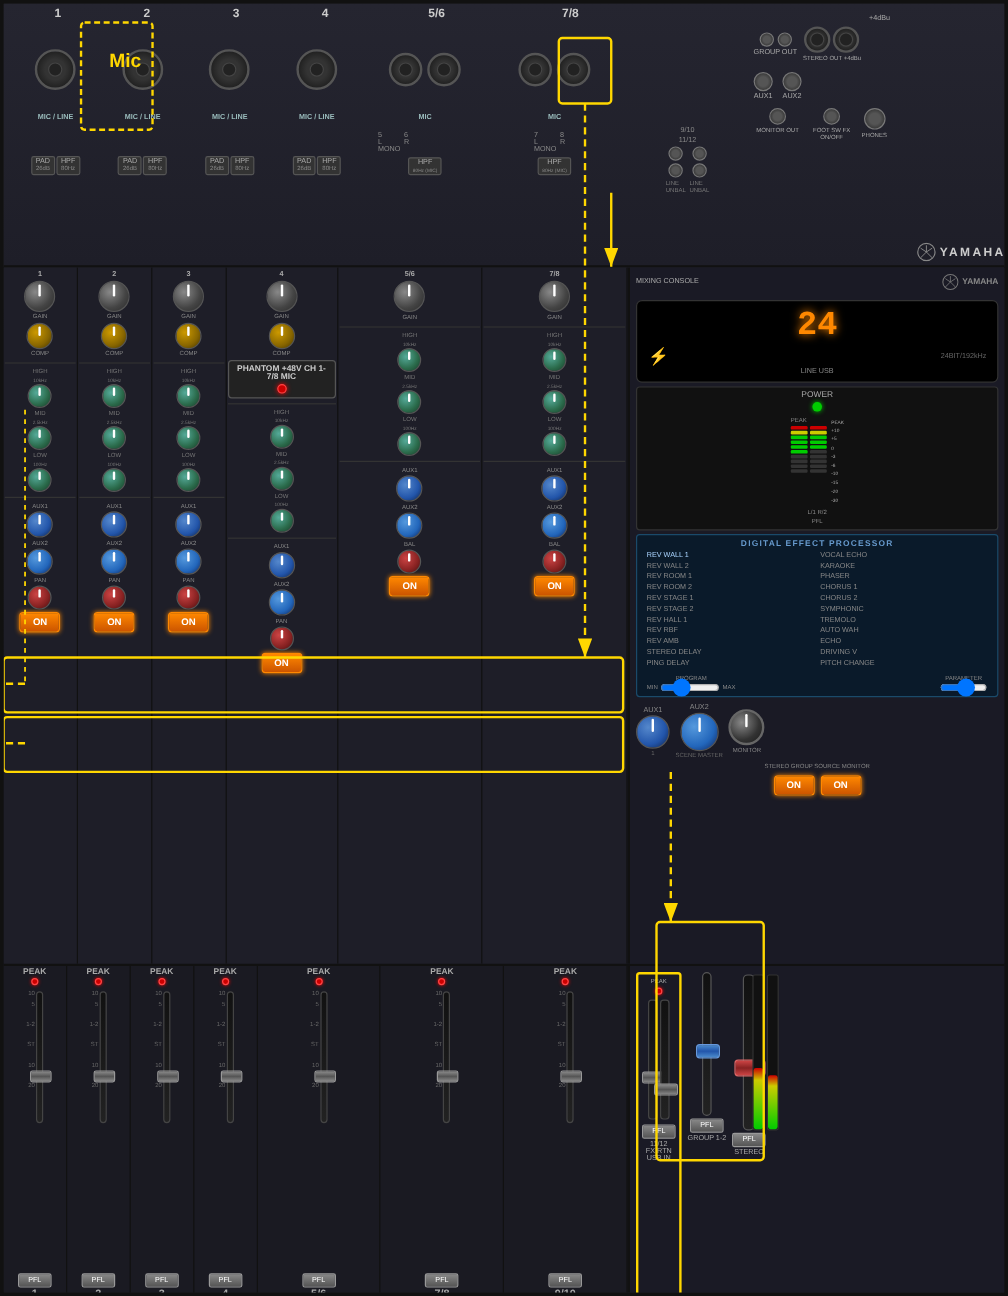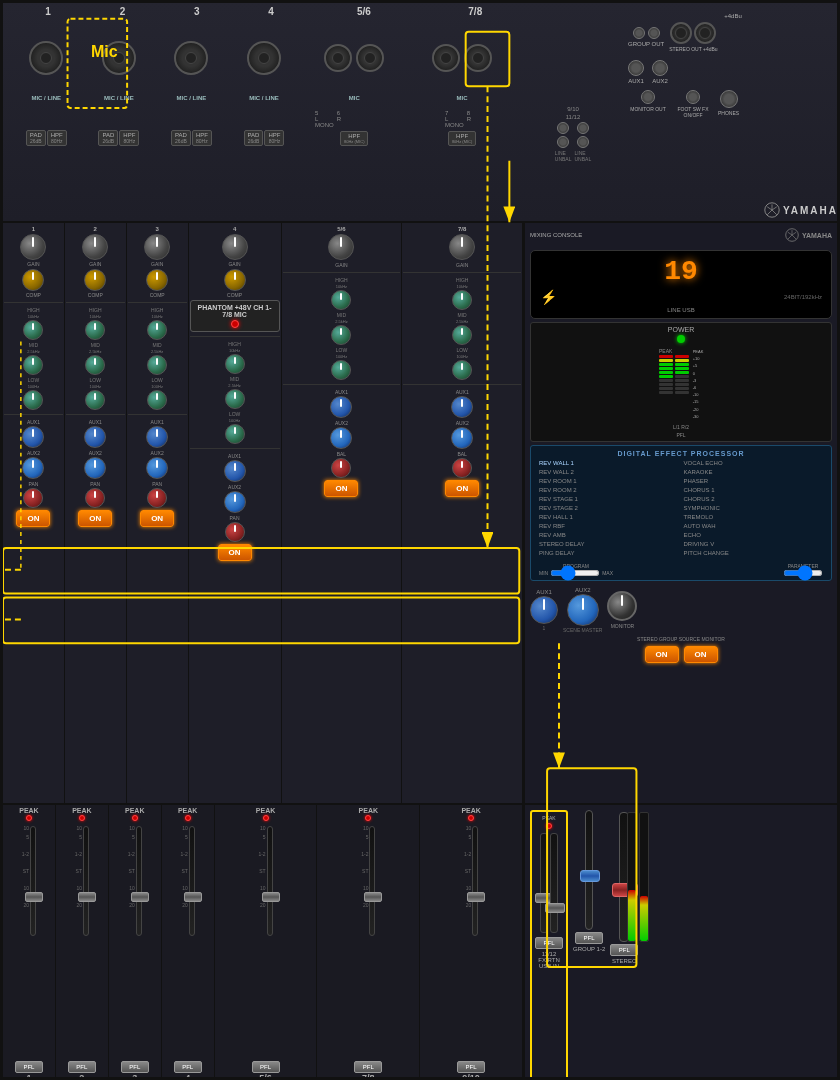--- a/index.html
+++ b/index.html
@@ -883,21 +883,21 @@
               <path d="M50 15 L50 50 L20 80" stroke="#777" stroke-width="5" fill="none"></path>
               <path d="M50 50 L80 80" stroke="#777" stroke-width="5" fill="none"></path>
               <path d="M20 30 L50 50 L80 30" stroke="#777" stroke-width="5" fill="none"></path>
             </svg>
             <span style="color:#888;font-size:7px;font-weight:bold;">YAMAHA</span>
           </div>
         </div>
       </div>
 
       <div class="display-section">
-        <div class="led-display">19</div>
+        <div class="led-display">24</div>
         <div style="display:flex;justify-content:space-between;align-items:center;padding:2px 4px;">
           <div style="display:flex;align-items:center;gap:2px;">
             <span style="color:#4488cc;font-size:14px;">⚡</span>
           </div>
           <div style="color:#666;font-size:6px;">24BIT/192kHz</div>
         </div>
         <div style="color:#888;font-size:6px;text-align:center;">LINE USB</div>
       </div>
 
       <div class="power-section">

